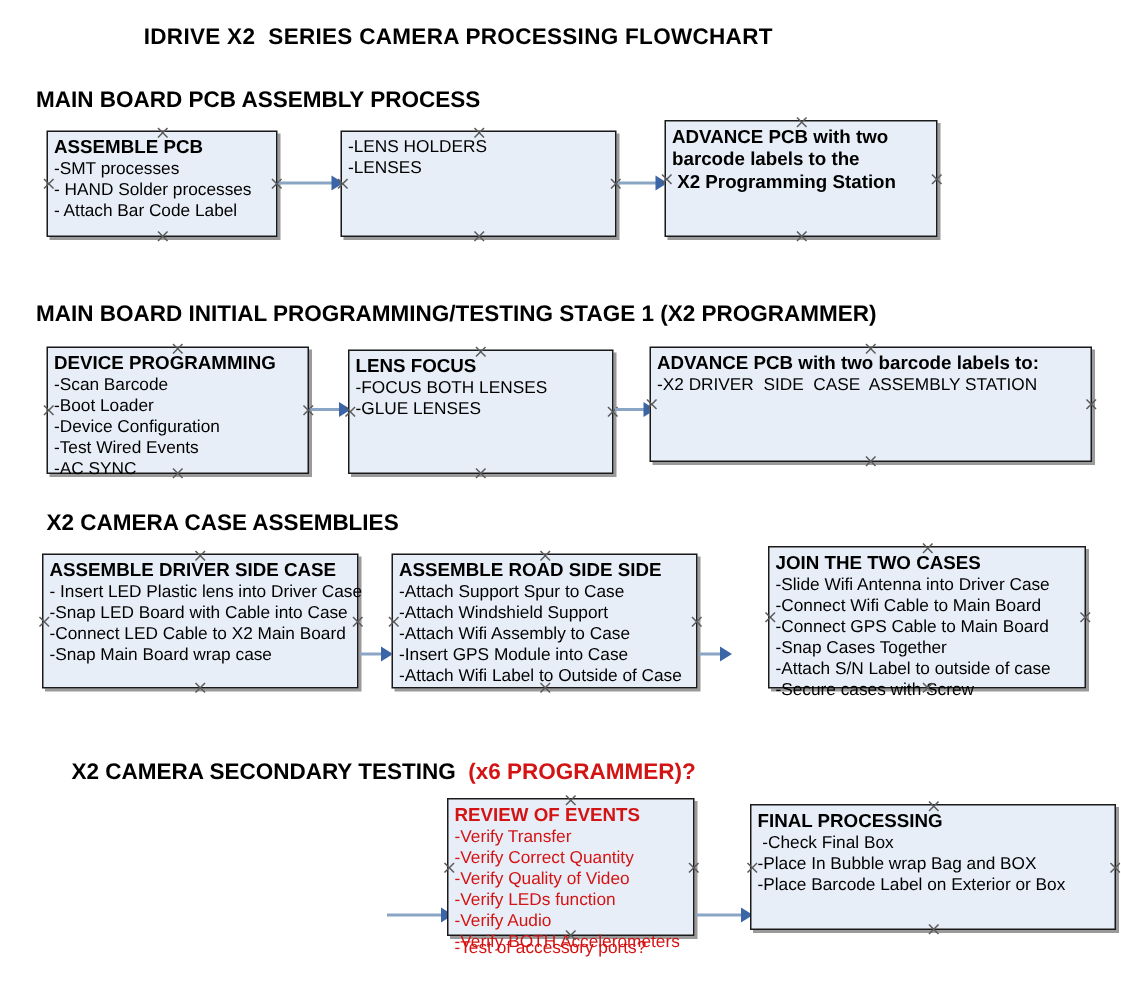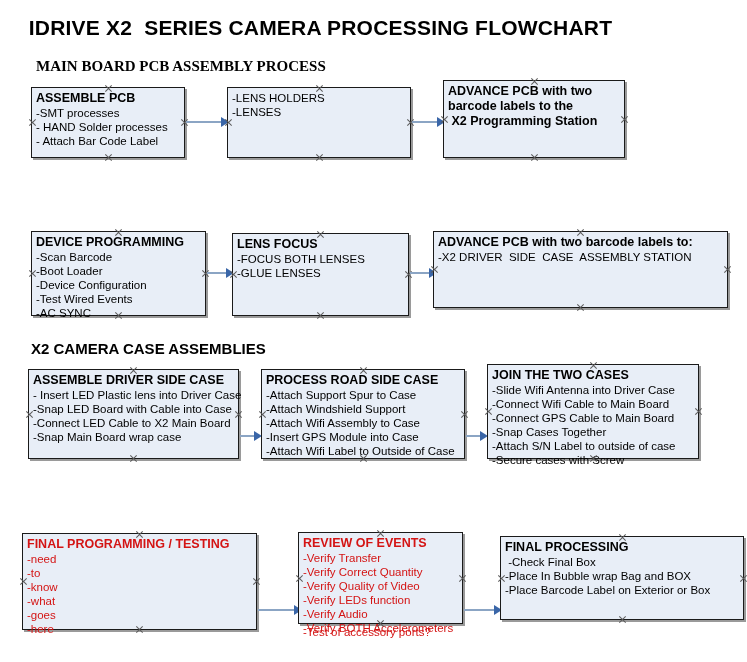--- a/index.html
+++ b/index.html
@@ -17,25 +17,24 @@
     height: 662px;
     background: #ffffff;
     overflow: hidden;
   }
   .doc-title {
     position: absolute;
     left: 0;
     top: 16px;
     width: 611px;
     text-align: center;
-    font-size: 21px;
+    font-size: 15px;
     font-weight: bold;
     letter-spacing: 0.2px;
     white-space: pre;
-    margin-left: 15px;
   }
   .section-header {
     position: absolute;
     font-size: 15px;
     font-weight: bold;
     white-space: pre;
   }
   .section-header .accent {
     color: #d41414;
   }
@@ -108,21 +107,21 @@
   .handle::before { transform: rotate(45deg); }
   .handle::after  { transform: rotate(-45deg); }
 </style>
 </head>
 <body>
 
 <div id="canvas">
 
   <div class="doc-title">IDRIVE X2  SERIES CAMERA PROCESSING FLOWCHART</div>
 
-  <div class="section-header" style="left:36px; top:58px;font-family:Liberation Serif, serif;">MAIN BOARD PCB ASSEMBLY PROCESS</div>
+  <div class="section-header" style="left:24px; top:58px;">MAIN BOARD PCB ASSEMBLY PROCESS</div>
 
   <div class="fbox" style="left:31px; top:87px; width:154px; height:71px;">
     <div class="b-title">ASSEMBLE PCB</div>
     <div class="b-line">-SMT processes</div>
     <div class="b-line">- HAND Solder processes</div>
     <div class="b-line">- Attach Bar Code Label</div>
     <div class="handle" style="left:50%; top:0;"></div>
     <div class="handle" style="left:50%; top:100%;"></div>
     <div class="handle" style="left:0; top:50%;"></div>
     <div class="handle" style="left:100%; top:50%;"></div>
@@ -146,20 +145,21 @@
   <div class="fbox" style="left:443px; top:80px; width:182px; height:78px;">
     <div class="b-title">ADVANCE PCB with two</div>
     <div class="b-title">barcode labels to the</div>
     <div class="b-title"> X2 Programming Station</div>
     <div class="handle" style="left:50%; top:0;"></div>
     <div class="handle" style="left:50%; top:100%;"></div>
     <div class="handle" style="left:0; top:50%;"></div>
     <div class="handle" style="left:100%; top:50%;"></div>
   </div>
 
+  <div class="section-header" style="left:24px; top:201px;">MAIN BOARD INITIAL PROGRAMMING/TESTING STAGE 1 (X2 PROGRAMMER)</div>
 
   <div class="fbox" style="left:31px; top:231px; width:175px; height:85px;">
     <div class="b-title">DEVICE PROGRAMMING</div>
     <div class="b-line">-Scan Barcode</div>
     <div class="b-line">-Boot Loader</div>
     <div class="b-line">-Device Configuration</div>
     <div class="b-line">-Test Wired Events</div>
     <div class="b-line">-AC SYNC</div>
     <div class="handle" style="left:50%; top:0;"></div>
     <div class="handle" style="left:50%; top:100%;"></div>
@@ -203,63 +203,53 @@
     <div class="handle" style="left:50%; top:0;"></div>
     <div class="handle" style="left:50%; top:100%;"></div>
     <div class="handle" style="left:0; top:50%;"></div>
     <div class="handle" style="left:100%; top:50%;"></div>
   </div>
 
   <div class="conn" style="left:240px; top:435px; width:17px;"></div>
   <div class="conn-head" style="left:254px; top:431px;"></div>
 
   <div class="fbox" style="left:261px; top:369px; width:204px; height:90px;">
-    <div class="b-title">PROCESS ROAD SIDE CASE</div>
+    <div class="b-title">ASSEMBLE ROAD SIDE SIDE</div>
     <div class="b-line">-Attach Support Spur to Case</div>
     <div class="b-line">-Attach Windshield Support</div>
     <div class="b-line">-Attach Wifi Assembly to Case</div>
     <div class="b-line">-Insert GPS Module into Case</div>
     <div class="b-line">-Attach Wifi Label to Outside of Case</div>
     <div class="handle" style="left:50%; top:0;"></div>
     <div class="handle" style="left:50%; top:100%;"></div>
     <div class="handle" style="left:0; top:50%;"></div>
     <div class="handle" style="left:100%; top:50%;"></div>
   </div>
 
   <div class="conn" style="left:466px; top:435px; width:17px;"></div>
   <div class="conn-head" style="left:480px; top:431px;"></div>
 
-  <div class="fbox" style="left:487px; top:364px; width:212px; height:95px;">
+  <div class="fbox" style="left:512px; top:364px; width:212px; height:95px;">
     <div class="b-title">JOIN THE TWO CASES</div>
     <div class="b-line">-Slide Wifi Antenna into Driver Case</div>
     <div class="b-line">-Connect Wifi Cable to Main Board</div>
     <div class="b-line">-Connect GPS Cable to Main Board</div>
     <div class="b-line">-Snap Cases Together</div>
     <div class="b-line">-Attach S/N Label to outside of case</div>
     <div class="b-line">-Secure cases with Screw</div>
     <div class="handle" style="left:50%; top:0;"></div>
     <div class="handle" style="left:50%; top:100%;"></div>
     <div class="handle" style="left:0; top:50%;"></div>
     <div class="handle" style="left:100%; top:50%;"></div>
   </div>
 
-
-  <div class="fbox red" style="left:22px; top:533px; width:235px; height:97px;">
-    <div class="b-title">FINAL PROGRAMMING / TESTING</div>
-    <div class="b-line">-need</div>
-    <div class="b-line">-to</div>
-    <div class="b-line">-know</div>
-    <div class="b-line">-what</div>
-    <div class="b-line">-goes</div>
-    <div class="b-line">-here</div>
-    <div class="handle" style="left:50%; top:0;"></div>
-    <div class="handle" style="left:50%; top:100%;"></div>
-    <div class="handle" style="left:0; top:50%;"></div>
-    <div class="handle" style="left:100%; top:50%;"></div>
-  </div>
+  <div class="section-header" style="left:31px; top:489px;">
+    <span>X2 CAMERA SECONDARY TESTING  </span><span class="accent">(x6 PROGRAMMER)?</span>
+  </div>
+
 
   <div class="conn" style="left:258px; top:609px; width:40px;"></div>
   <div class="conn-head" style="left:294px; top:605px;"></div>
 
   <div class="fbox red" style="left:298px; top:532px; width:165px; height:92px;">
     <div class="b-title">REVIEW OF EVENTS</div>
     <div class="b-line">-Verify Transfer</div>
     <div class="b-line">-Verify Correct Quantity</div>
     <div class="b-line">-Verify Quality of Video</div>
     <div class="b-line">-Verify LEDs function</div>

